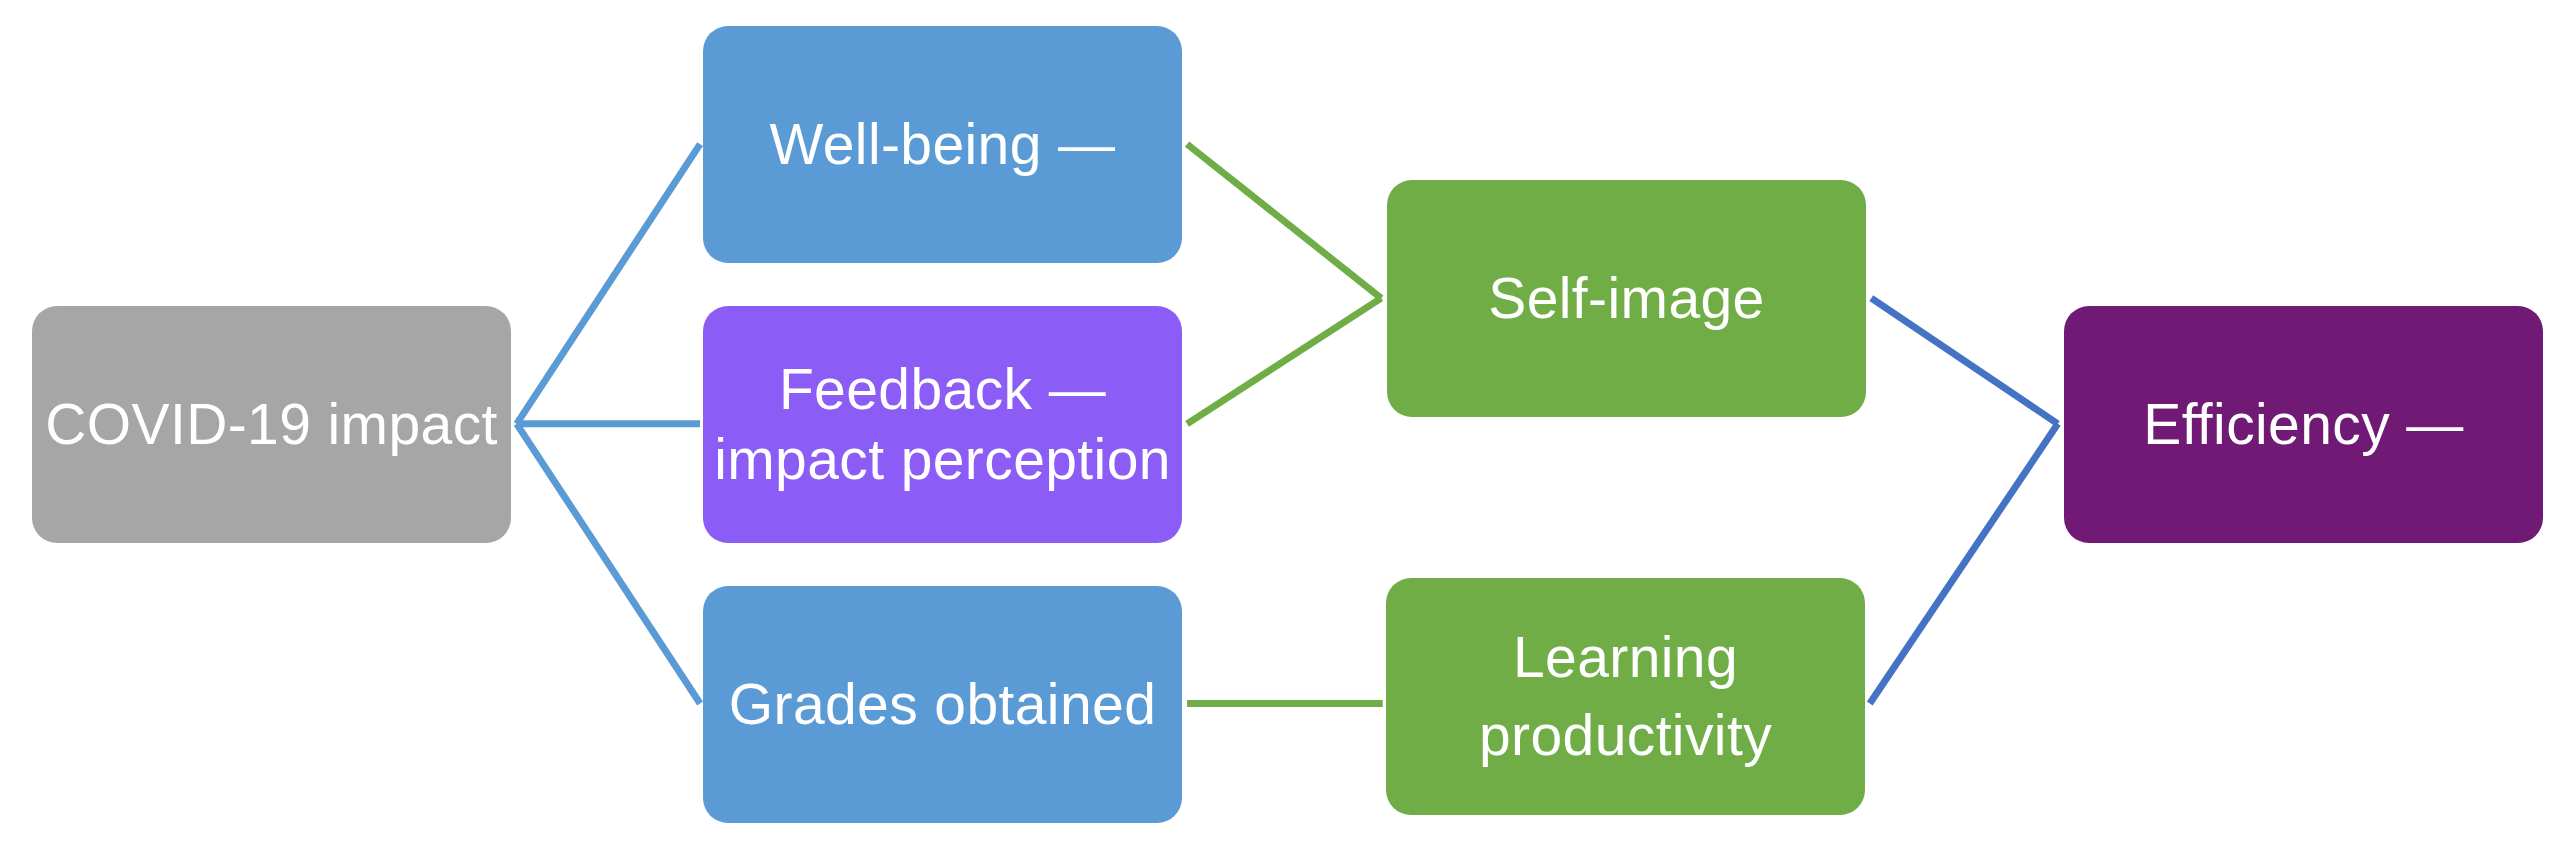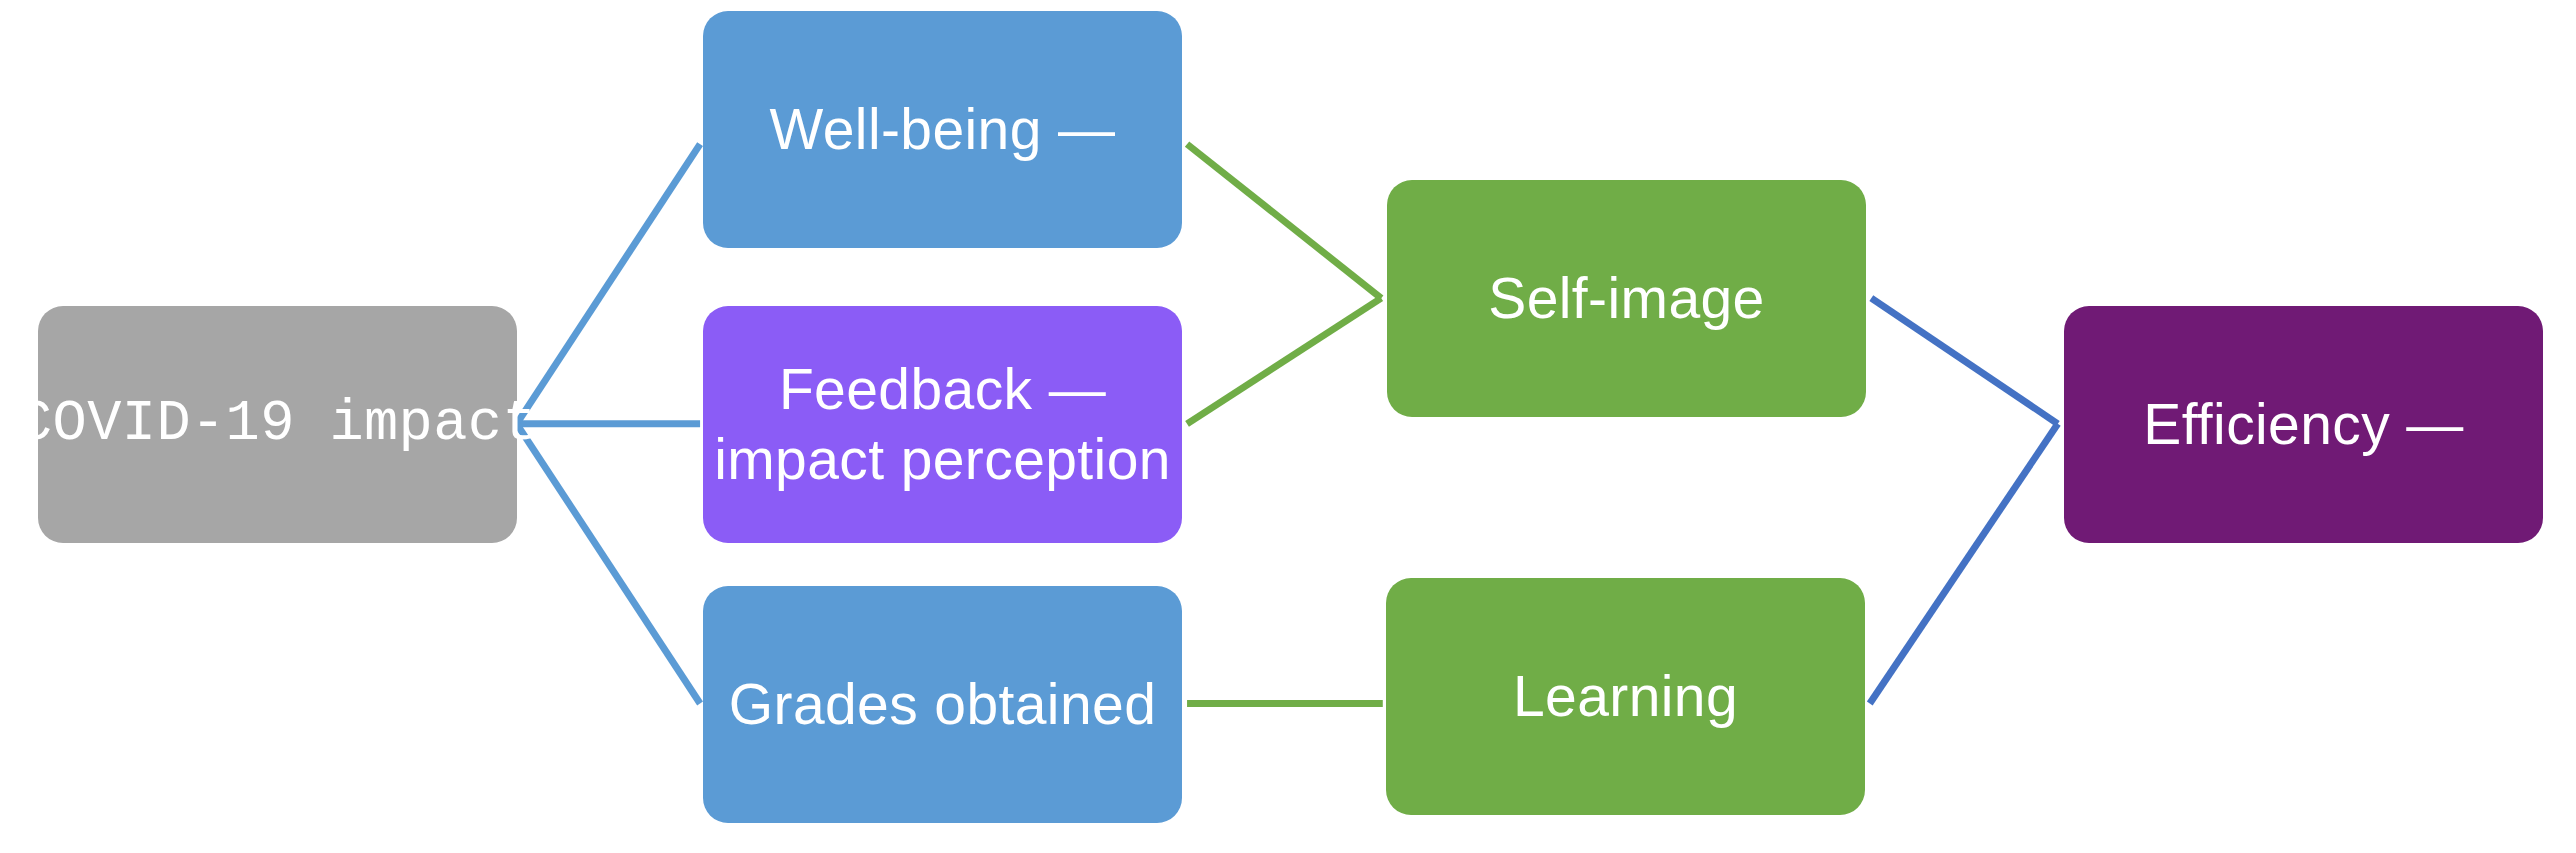--- a/index.html
+++ b/index.html
@@ -32,22 +32,22 @@
     flex-direction: column;
     align-items: center;
     justify-content: center;
     text-align: center;
     color: var(--text, #ffffff);
     font-size: 57px;
     line-height: 1.22;
     letter-spacing: 0.4px;
   }
   .node .l { display: block; white-space: nowrap; }
-  .node-covid      { left: 38px;   top: 306px; font-family: Liberation Mono, monospace; }
-  .node-wellbeing  { left: 703px;  top: 11px;  }
+  .node-covid      { left: 32px;   top: 306px; }
+  .node-wellbeing  { left: 703px;  top: 26px;  }
   .node-feedback   { left: 703px;  top: 306px; }
   .node-grades     { left: 703px;  top: 586px; }
   .node-selfimage  { left: 1387px; top: 180px; }
   .node-learning   { left: 1386px; top: 578px; gap: 8px; }
   .node-efficiency { left: 2064px; top: 306px; }
 </style>
 </head>
 <body>
 
 <div class="stage">
@@ -82,20 +82,21 @@
     <span class="l"></span>
   </div>
 
   <div class="node node-grades" style="background: rgb(91, 155, 213);">
     <span class="l">Grades obtained</span>
     <span class="l"></span>
   </div>
 
   <div class="node node-learning" style="background: rgb(112, 173, 71);">
     <span class="l">Learning</span>
+    <span class="l">productivity</span>
   </div>
 
   <div class="node node-efficiency" style="background: #701a75;">
     <span class="l">Efficiency —</span>
   </div>
 
 </div>
 
 
 </body></html>

